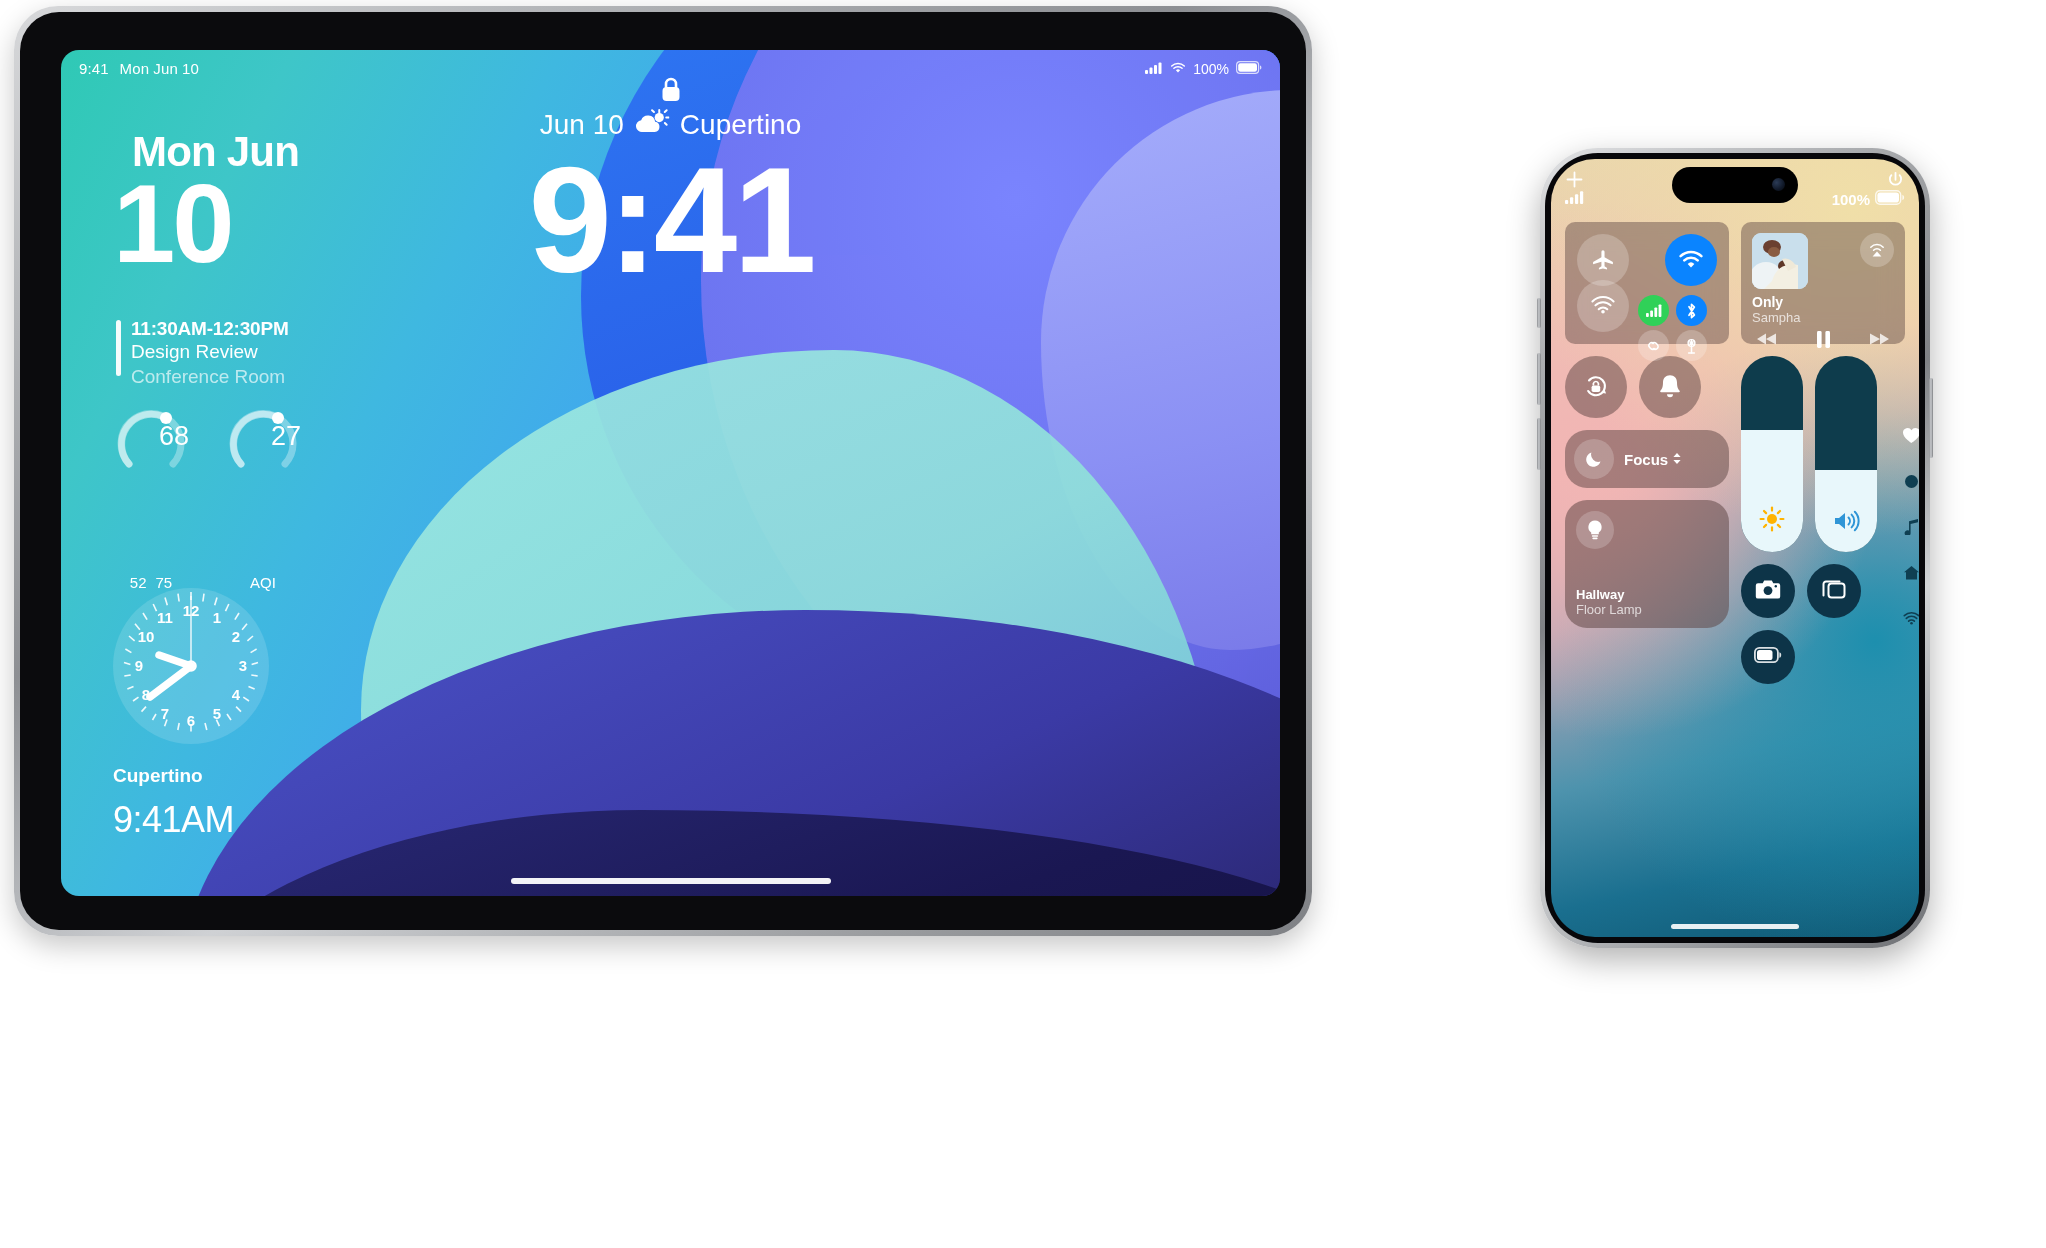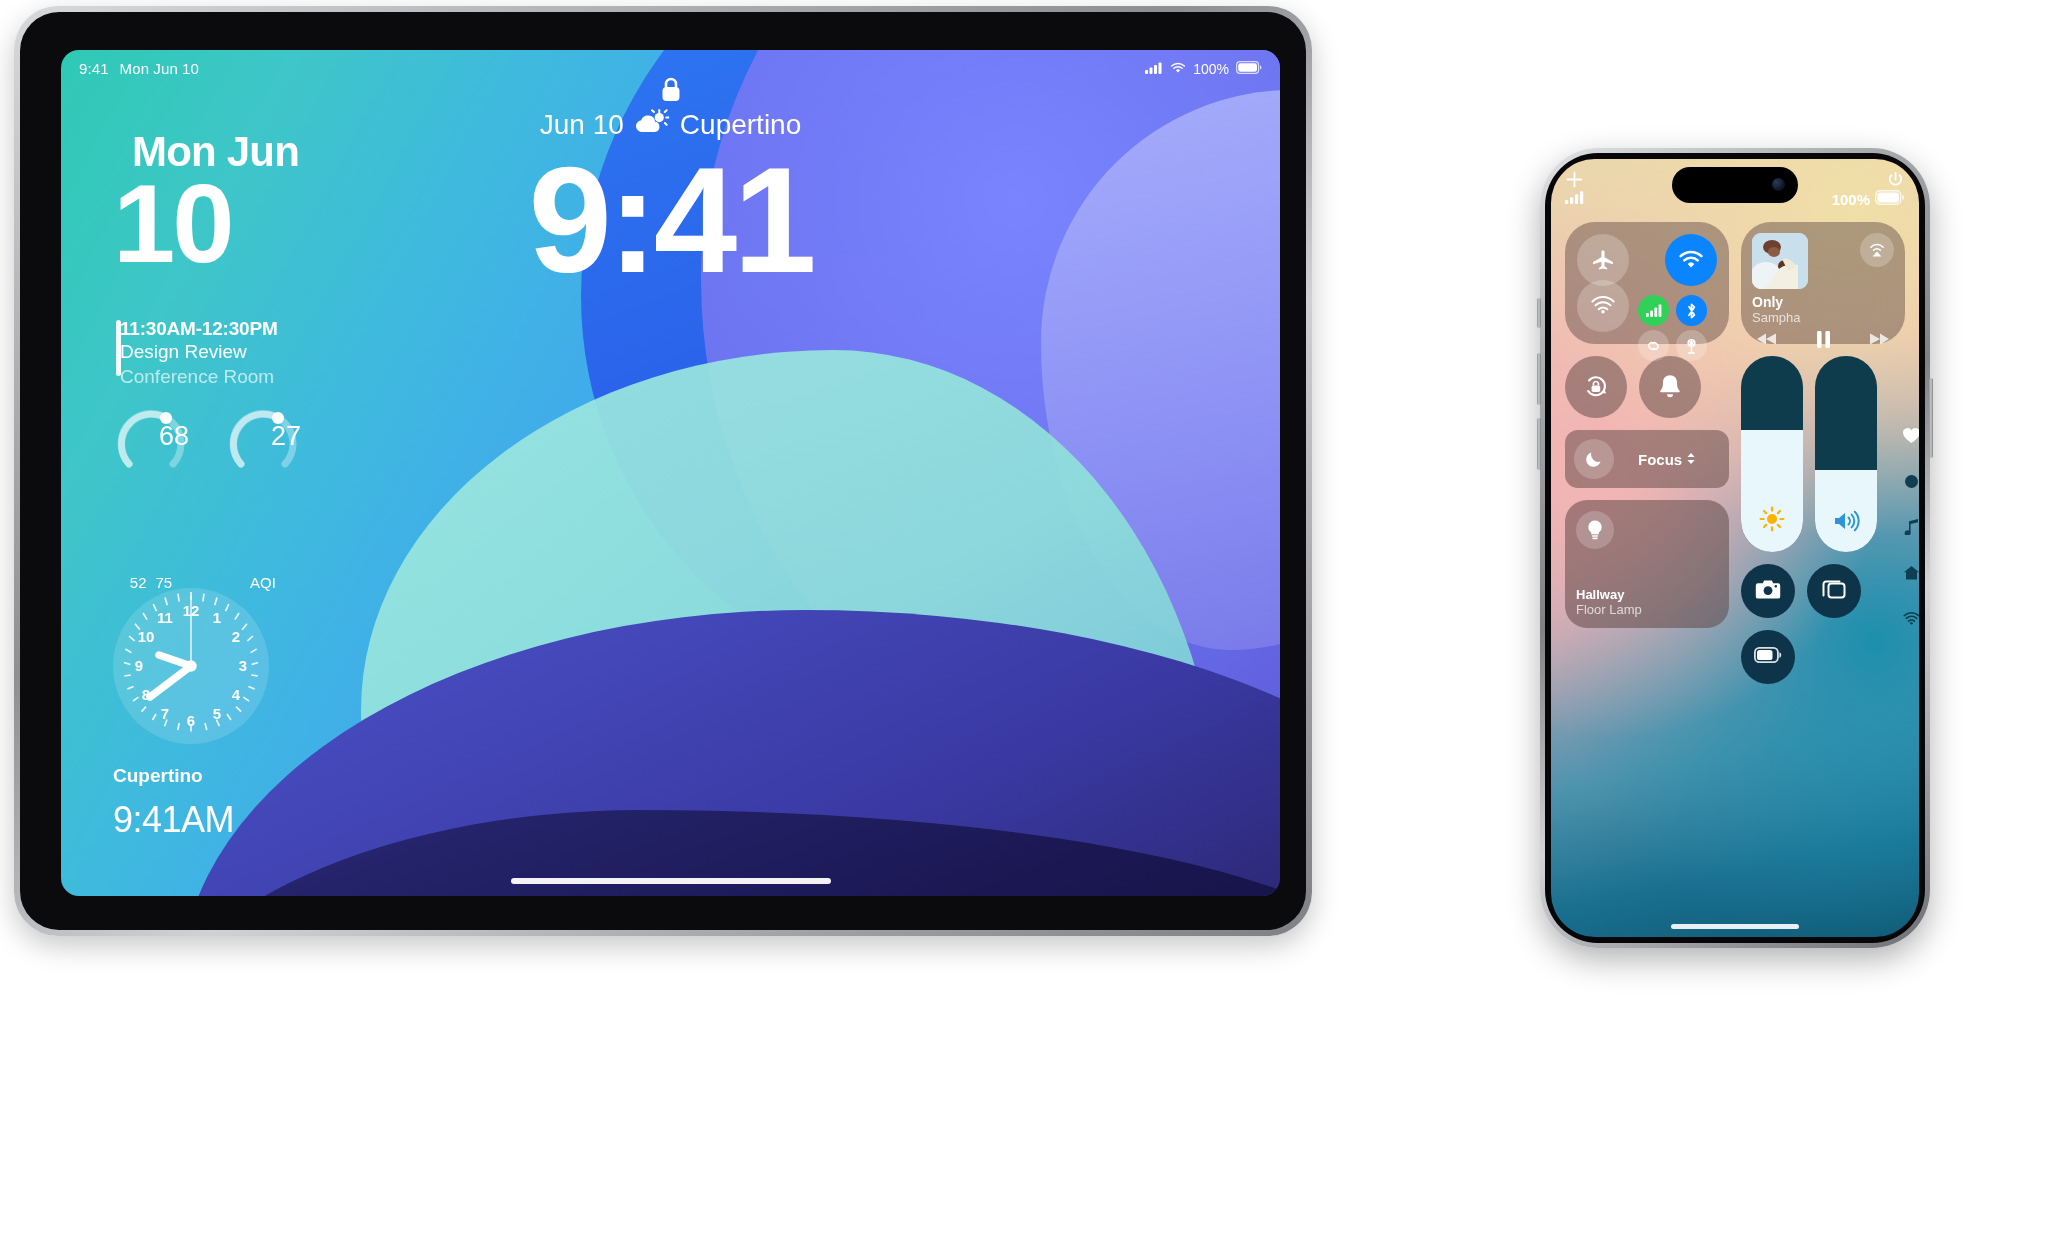--- a/index.html
+++ b/index.html
@@ -46,21 +46,21 @@
 
   .lock-ic{position:absolute;left:50%;top:26px;transform:translateX(-50%);}
   .center-sub{position:absolute;left:50%;top:58px;transform:translateX(-50%);
       display:flex;align-items:center;gap:11px;color:#fff;font-size:28px;font-weight:500;white-space:nowrap;}
   .center-time{position:absolute;left:50%;top:88px;transform:translateX(-50%);
       color:#fff;font-size:150px;font-weight:600;letter-spacing:-4px;line-height:1.1;}
 
   .wmon{position:absolute;left:71px;top:78px;color:#fff;font-size:42px;font-weight:700;letter-spacing:-.8px;}
   .wday{position:absolute;left:52px;top:118px;color:#fff;font-size:112px;font-weight:700;letter-spacing:-3px;line-height:1;}
 
-  .ev{position:absolute;left:55px;top:268px;padding-left:4px;}
+  .ev{position:absolute;left:55px;top:268px;padding-left:15px;}
   .ev:before{content:"";position:absolute;left:0;top:2px;width:5px;height:56px;background:#fff;border-radius:3px;opacity:.95;}
   .ev .t{color:#fff;font-size:19px;font-weight:600;letter-spacing:-.2px;}
   .ev .n{color:#fff;font-size:19px;font-weight:400;margin-top:1px;}
   .ev .l{color:rgba(255,255,255,.66);font-size:19px;font-weight:400;margin-top:3px;}
 
   .gauges{position:absolute;left:52px;top:352px;display:flex;gap:36px;}
   .gauge{width:76px;text-align:right;position:relative;}
   .gauge .val{position:absolute;left:0;right:0;top:19px;color:#fff;font-size:27px;font-weight:500;}
   .gauge .sub{margin-top:92px;color:#fff;font-size:15px;font-weight:500;display:flex;justify-content:center;gap:9px;}
 
@@ -95,40 +95,40 @@
 
   .ph-plus{position:absolute;left:15px;top:12px;color:#fff;}
   .ph-power{position:absolute;right:15px;top:12px;color:#fff;}
   .ph-status{position:absolute;left:14px;top:31px;right:14px;display:flex;
       justify-content:space-between;align-items:center;color:#fff;}
   .ph-batt{display:flex;align-items:center;gap:5px;font-size:15px;font-weight:600;}
 
   .cc{position:absolute;left:14px;right:14px;top:63px;bottom:12px;
       display:grid;grid-template-columns:1fr 1fr;gap:12px;align-content:start;}
 
-  .card{border-radius:30px;background:rgba(92,68,66,.45);backdrop-filter:blur(12px);position:relative;}
+  .card{border-radius:10px;background:rgba(92,68,66,.45);backdrop-filter:blur(12px);position:relative;}
   .cbtn{border-radius:50%;background:rgba(255,255,255,.22);display:flex;align-items:center;justify-content:center;}
 
   .conn{height:122px;padding:12px;box-sizing:border-box;position:relative;}
   .conn .big{position:absolute;width:52px;height:52px;}
   .conn .sml{position:absolute;width:31px;height:31px;}
 
   .media{height:122px;padding:11px;box-sizing:border-box;position:relative;}
   .art{width:56px;height:56px;border-radius:9px;overflow:hidden;position:relative;
        background:linear-gradient(170deg,#cfe3ef 0%,#b9d6e6 40%,#dfe9f0 100%);}
   .media .ttl{color:#fff;font-size:14px;font-weight:700;margin-top:5px;line-height:1.15;}
   .media .art2{color:rgba(255,255,255,.72);font-size:13px;font-weight:400;line-height:1.2;}
   .media .ctrls{display:flex;justify-content:space-between;align-items:center;margin-top:5px;padding:0 4px;}
 
   .rowmid{display:flex;gap:12px;}
   .circ{width:62px;height:62px;border-radius:50%;background:rgba(92,68,66,.5);
         display:flex;align-items:center;justify-content:center;}
 
-  .focus{height:58px;border-radius:13px;background:rgba(92,68,66,.5);
-        display:flex;align-items:center;gap:24px;padding:0 9px;box-sizing:border-box;margin-top:12px;}
+  .focus{height:58px;border-radius:22px;background:rgba(92,68,66,.5);
+        display:flex;align-items:center;gap:10px;padding:0 9px;box-sizing:border-box;margin-top:12px;}
   .focus .ic{width:40px;height:40px;border-radius:50%;background:rgba(255,255,255,.2);
         display:flex;align-items:center;justify-content:center;}
   .focus .lb{color:#fff;font-size:15px;font-weight:600;display:flex;align-items:center;gap:4px;}
 
   .sliders{display:flex;gap:12px;}
   .slider{width:62px;height:196px;border-radius:31px;overflow:hidden;position:relative;
         background:#0e3c4c;display:flex;align-items:flex-end;justify-content:center;}
   .slider .fill{position:absolute;left:0;right:0;bottom:0;background:#e8f7fb;}
   .slider .gl{position:relative;margin-bottom:16px;}
 

